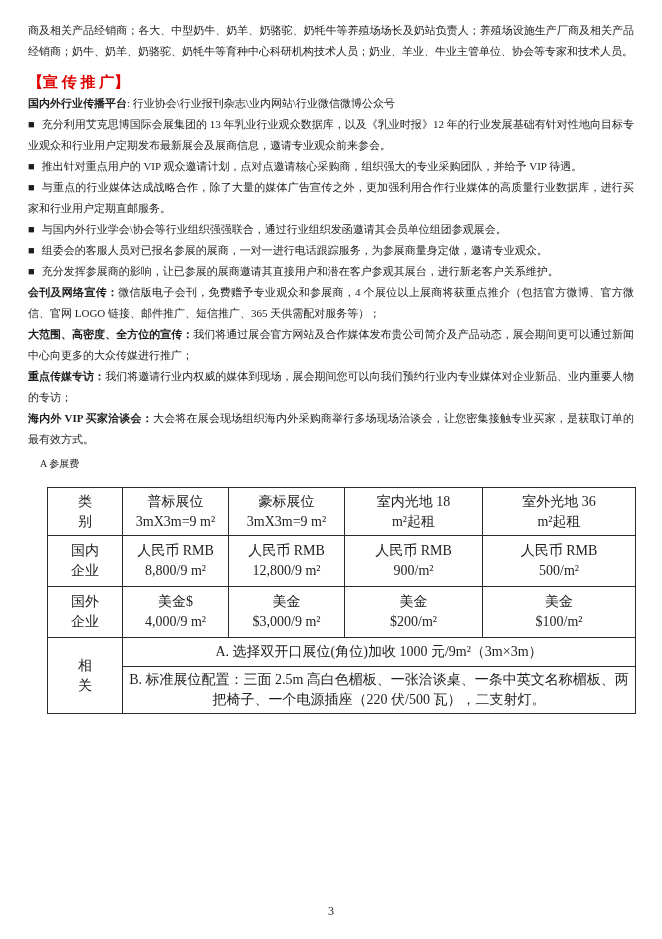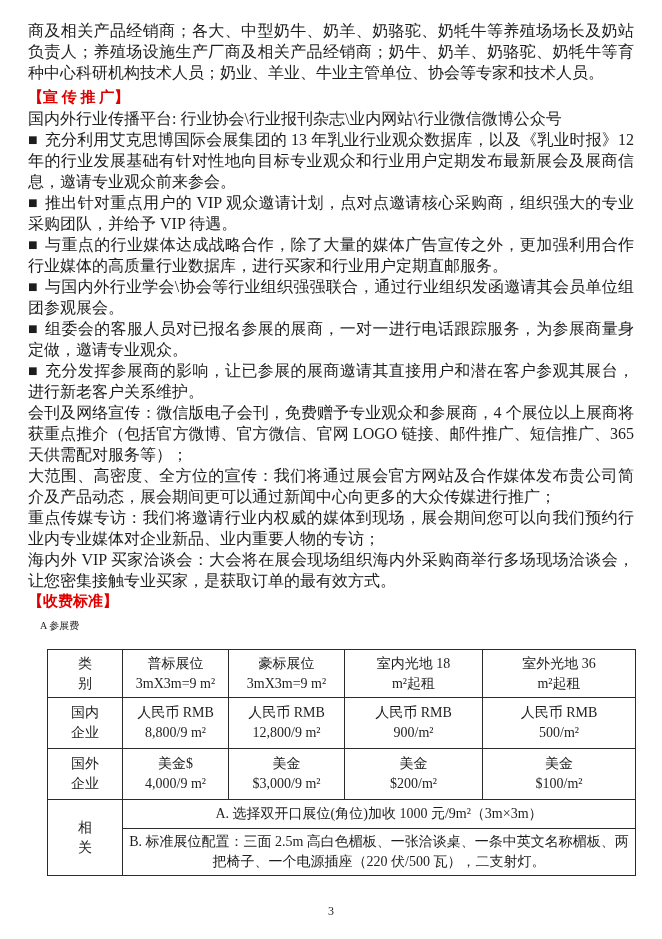--- a/index.html
+++ b/index.html
@@ -12,33 +12,33 @@
     position: relative;
     overflow: hidden;
   }
   .page {
     box-sizing: border-box;
     width: 662px;
     padding: 20px 28px 0 28px;
   }
   p.doc-line {
     margin: 0;
-    font-size: 16px;
+    font-size: 11px;
     line-height: 21px;
     text-align: justify;
   }
   .red-heading {
     color: #e00000;
     font-weight: bold;
     font-size: 15px;
     line-height: 21px;
     margin: 0;
   }
-  .red-heading.spaced-top { margin-top: 4px; }
-  .bold-lead { font-weight: normal; }
+  .red-heading.spaced-top { margin-top: 10px; }
+  .bold-lead { font-weight: bold; }
   .bullet-mark { margin-right: 7px; }
   .subheading {
     font-weight: normal;
     font-size: 10px;
     line-height: 21px;
     margin: 3px 0 0 12px;
   }
   table.fee-table {
     border-collapse: collapse;
     margin: 13px 0 0 19px;
@@ -96,21 +96,20 @@
   <p class="doc-line"><span class="bullet-mark">■</span><span>与国内外行业学会\协会等行业组织强强联合，通过行业组织发函邀请其会员单位组团参观展会。</span></p>
   <p class="doc-line"><span class="bullet-mark">■</span><span>组委会的客服人员对已报名参展的展商，一对一进行电话跟踪服务，为参展商量身定做，邀请专业观众。</span></p>
   <p class="doc-line"><span class="bullet-mark">■</span><span>充分发挥参展商的影响，让已参展的展商邀请其直接用户和潜在客户参观其展台，进行新老客户关系维护。</span></p>
 
 
   <p class="doc-line"><span class="bold-lead">会刊及网络宣传：</span><span>微信版电子会刊，免费赠予专业观众和参展商，4 个展位以上展商将获重点推介（包括官方微博、官方微信、官网 LOGO 链接、邮件推广、短信推广、365 天供需配对服务等）；</span></p>
   <p class="doc-line"><span class="bold-lead">大范围、高密度、全方位的宣传：</span><span>我们将通过展会官方网站及合作媒体发布贵公司简介及产品动态，展会期间更可以通过新闻中心向更多的大众传媒进行推广；</span></p>
   <p class="doc-line"><span class="bold-lead">重点传媒专访：</span><span>我们将邀请行业内权威的媒体到现场，展会期间您可以向我们预约行业内专业媒体对企业新品、业内重要人物的专访；</span></p>
   <p class="doc-line"><span class="bold-lead">海内外 VIP 买家洽谈会：</span><span>大会将在展会现场组织海内外采购商举行多场现场洽谈会，让您密集接触专业买家，是获取订单的最有效方式。</span></p>
 
-  <p class="red-heading">【收费标准】</p>
   <p class="subheading">A 参展费</p>
 
   <table class="fee-table">
     <tbody>
       <tr class="row-header">
         <td class="col-category">类
 别</td>
         <td class="col-std">普标展位
 3mX3m=9 m²</td>
         <td class="col-deluxe">豪标展位

